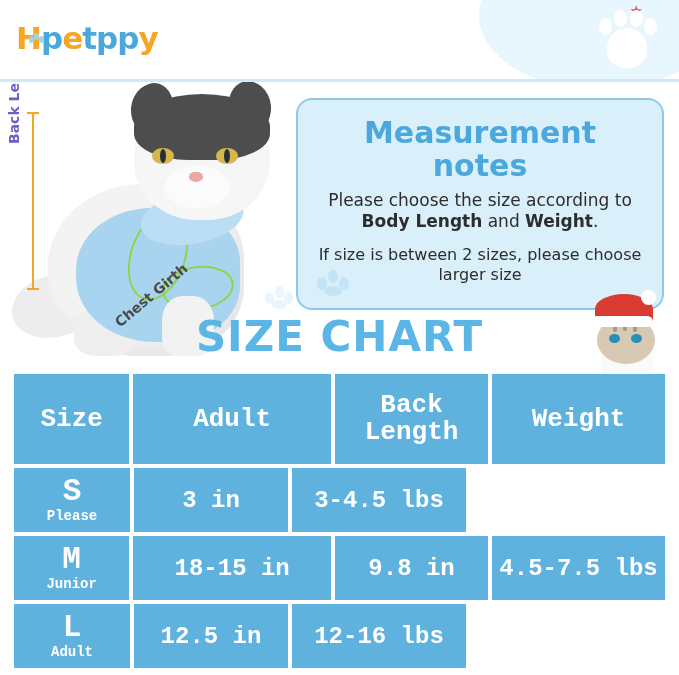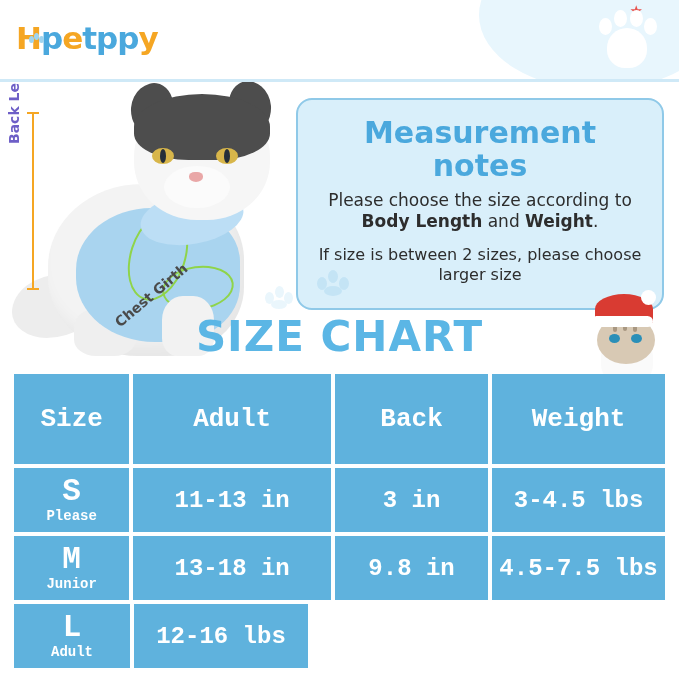--- a/index.html
+++ b/index.html
@@ -502,46 +502,47 @@
     <div class="sc-hat-ball"></div>
   </div>
 
   <div class="table">
 
     <div class="trow head">
       <div class="tcell c1">Size</div>
       <div class="tcell c2">Adult</div>
       <div class="tcell c3">
         <span>Back</span>
+        <span>Length</span>
       </div>
       <div class="tcell c4">Weight</div>
     </div>
 
     <div class="trow body">
       <div class="tcell c1">
         <span class="size-main">S</span>
         <span class="size-sub">Please</span>
       </div>
-      <div class="tcell c2">11-13 in</div>
       <div class="tcell c3">3 in</div>
       <div class="tcell c4">3-4.5 lbs</div>
     </div>
 
     <div class="trow body">
       <div class="tcell c1">
         <span class="size-main">M</span>
         <span class="size-sub">Junior</span>
       </div>
-      <div class="tcell c2">13-18 in</div>
+      <div class="tcell c2">18-15 in</div>
       <div class="tcell c3">9.8 in</div>
       <div class="tcell c4">4.5-7.5 lbs</div>
     </div>
 
     <div class="trow body">
       <div class="tcell c1">
         <span class="size-main">L</span>
         <span class="size-sub">Adult</span>
       </div>
+      <div class="tcell c3">12.5 in</div>
       <div class="tcell c4">12-16 lbs</div>
     </div>
 
   </div>
 </div>
 
 </body></html>

